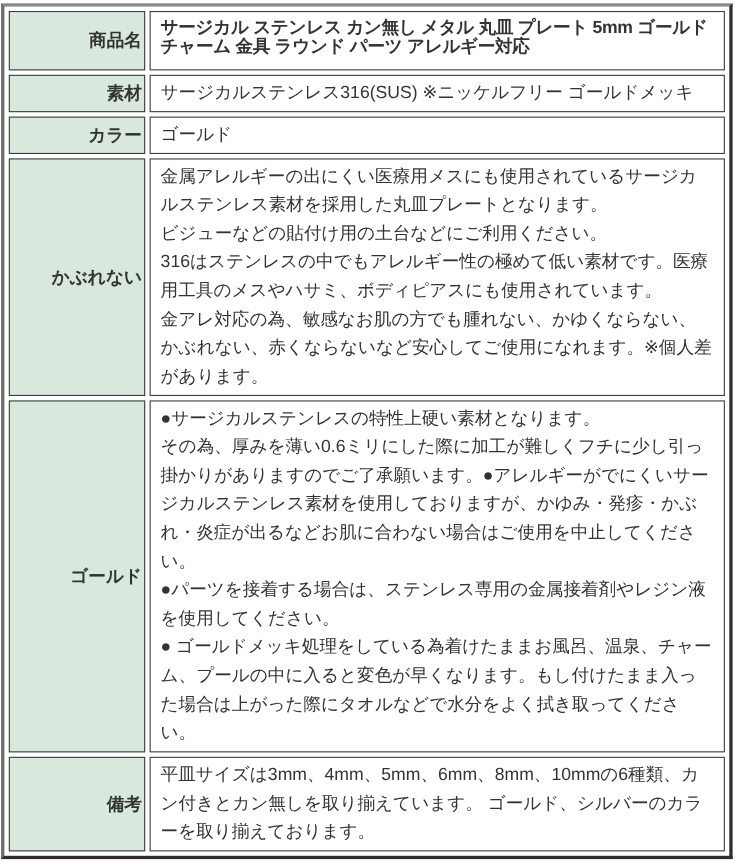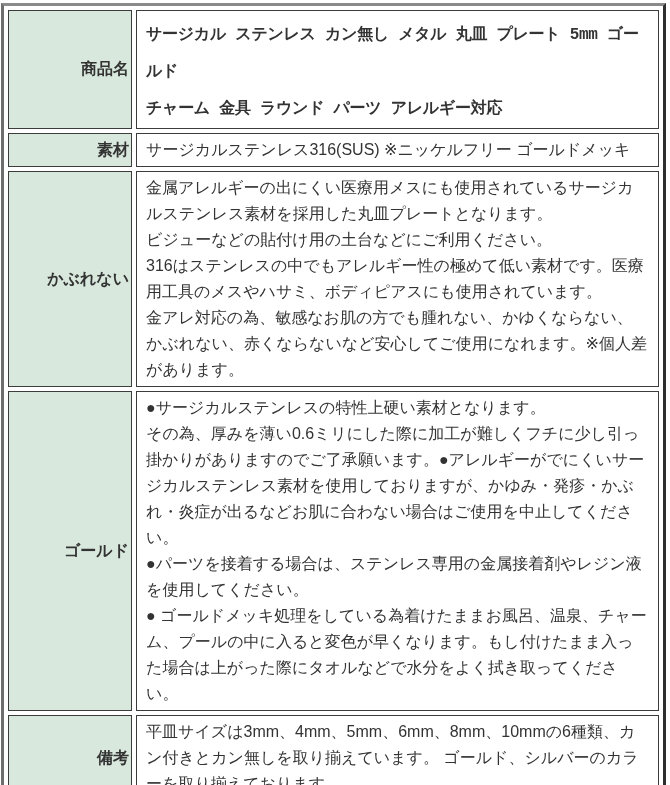--- a/index.html
+++ b/index.html
@@ -43,40 +43,43 @@
   td.val {
     background: var(--row-bg, #ffffff);
     padding: 3px 9px;
     line-height: 26px;
     white-space: pre-line;     
     overflow-wrap: break-word;
   }
   td.val.name {
     font-weight: bold;
     letter-spacing: -0.3px;
-    line-height: 37px;
+    line-height: 17px;
     padding-top: 6px;
-    padding-bottom: 0;
-    font-family: Liberation Mono, monospace;
+    padding-bottom: 12px;
   }
 </style>
 </head>
 <body>
 
 <div class="frame">
   <table class="spec">
     <tbody>
       <tr>
         <th class="label">商品名</th>
         <td class="val name">サージカル ステンレス カン無し メタル 丸皿 プレート 5mm ゴールド
 チャーム 金具 ラウンド パーツ アレルギー対応</td>
       </tr>
       <tr>
         <th class="label">素材</th>
         <td class="val">サージカルステンレス316(SUS) ※ニッケルフリー ゴールドメッキ</td>
+      </tr>
+      <tr>
+        <th class="label">カラー</th>
+        <td class="val">ゴールド</td>
       </tr>
       <tr>
         <th class="label">かぶれない</th>
         <td class="val">金属アレルギーの出にくい医療用メスにも使用されているサージカルステンレス素材を採用した丸皿プレートとなります。
 ビジューなどの貼付け用の土台などにご利用ください。
 316はステンレスの中でもアレルギー性の極めて低い素材です。医療用工具のメスやハサミ、ボディピアスにも使用されています。
 金アレ対応の為、敏感なお肌の方でも腫れない、かゆくならない、かぶれない、赤くならないなど安心してご使用になれます。※個人差があります。</td>
       </tr>
       <tr>
         <th class="label">ゴールド</th>

